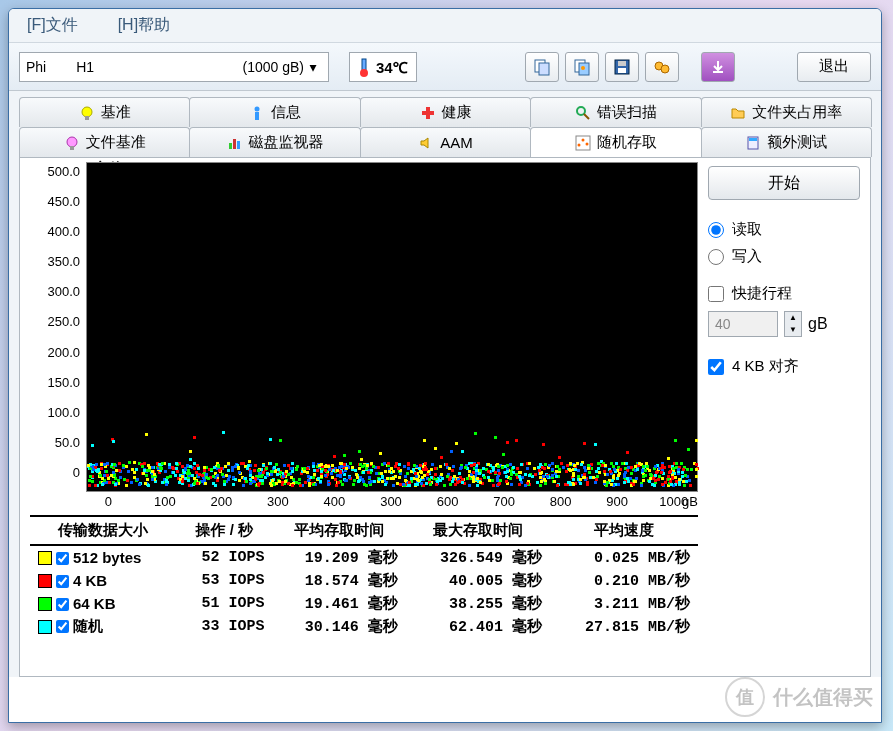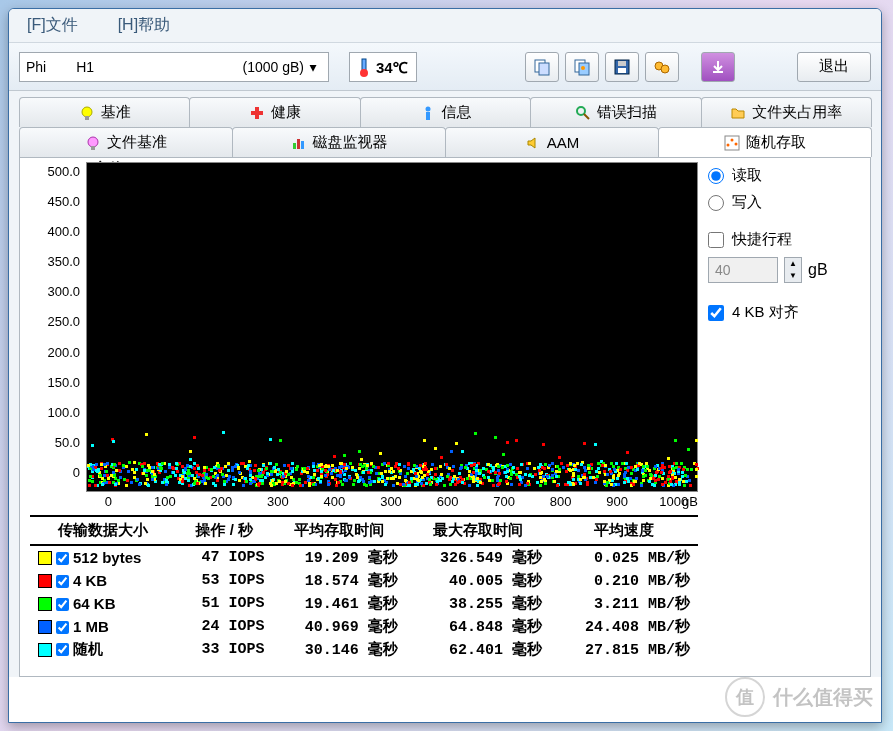--- a/index.html
+++ b/index.html
@@ -136,31 +136,31 @@
     <div class="tab-row tab-row1">
       <div class="tab">
           <svg class="tab-icon">
             <circle cx="8" cy="7" r="5" fill="#ff0" stroke="#aa0"></circle>
             <rect x="6" y="11" width="4" height="4" fill="#999"></rect>
           </svg>
           <span>基准</span>
         </div>
       <div class="tab">
           <svg class="tab-icon">
+            <circle cx="8" cy="4" r="2.5" fill="#39f"></circle>
+            <rect x="6" y="7" width="4" height="8" fill="#39f"></rect>
+          </svg>
+          <span>信息</span>
+        </div>
+      <div class="tab">
+          <svg class="tab-icon">
             <rect x="6" y="2" width="4" height="12" fill="#e33"></rect>
             <rect x="2" y="6" width="12" height="4" fill="#e33"></rect>
           </svg>
           <span>健康</span>
-        </div>
-      <div class="tab">
-          <svg class="tab-icon">
-            <circle cx="8" cy="4" r="2.5" fill="#39f"></circle>
-            <rect x="6" y="7" width="4" height="8" fill="#39f"></rect>
-          </svg>
-          <span>信息</span>
         </div>
       <div class="tab">
           <svg class="tab-icon">
             <circle cx="6" cy="6" r="4" fill="none" stroke="#2a5" stroke-width="2"></circle>
             <line x1="9" y1="9" x2="14" y2="14" stroke="#850" stroke-width="2"></line>
           </svg>
           <span>错误扫描</span>
         </div>
       <div class="tab">
           <svg class="tab-icon">
@@ -192,20 +192,27 @@
           <span>AAM</span>
         </div>
       <div class="tab active">
           <svg class="tab-icon">
             <rect x="1" y="1" width="14" height="14" fill="#fff" stroke="#888"></rect>
             <circle cx="4" cy="10" r="1.5" fill="#f60"></circle>
             <circle cx="8" cy="5" r="1.5" fill="#f60"></circle>
             <circle cx="12" cy="9" r="1.5" fill="#f60"></circle>
           </svg>
           <span>随机存取</span>
+        </div>
+      <div class="tab">
+          <svg class="tab-icon">
+            <rect x="3" y="2" width="10" height="12" fill="#eef" stroke="#55a"></rect>
+            <rect x="4" y="3" width="8" height="3" fill="#3af"></rect>
+          </svg>
+          <span>额外测试</span>
         </div>
     </div>
 
     <div class="content">
       <div class="chart-col">
         <span class="chart-title">毫秒</span>
         <div class="chart-box">
           <div class="y-axis" id="y-axis">
               <span>500.0</span>
               <span>450.0</span>
@@ -1446,59 +1453,53 @@
                 <th>传输数据大小</th>
                 <th>操作 / 秒</th>
                 <th>平均存取时间</th>
                 <th>最大存取时间</th>
                 <th>平均速度</th>
               </tr>
             </thead>
             <tbody id="results-body">
                 <tr>
                   <td class="size"><span class="color-box" style="background:#ffff00"></span><input type="checkbox" checked="" class="size-check" style=""><span>512 bytes</span></td>
-                  <td class="right">47 IOPS</td>
+                  <td class="right">52 IOPS</td>
                   <td class="right">19.209 毫秒</td>
                   <td class="right">326.549 毫秒</td>
                   <td class="right">0.025 MB/秒</td>
                 </tr>
                 <tr>
                   <td class="size"><span class="color-box" style="background:#ff0000"></span><input type="checkbox" checked="" class="size-check" style=""><span>4 KB</span></td>
                   <td class="right">53 IOPS</td>
                   <td class="right">18.574 毫秒</td>
                   <td class="right">40.005 毫秒</td>
                   <td class="right">0.210 MB/秒</td>
                 </tr>
                 <tr>
                   <td class="size"><span class="color-box" style="background:#00ff00"></span><input type="checkbox" checked="" class="size-check" style=""><span>64 KB</span></td>
                   <td class="right">51 IOPS</td>
                   <td class="right">19.461 毫秒</td>
                   <td class="right">38.255 毫秒</td>
                   <td class="right">3.211 MB/秒</td>
                 </tr>
                 <tr>
-                  <td class="size"><span class="color-box" style="background:#0060ff"></span><input type="checkbox" checked="" class="size-check" style=""><span>1 MB</span></td>
-                  <td class="right">24 IOPS</td>
-                  <td class="right">40.969 毫秒</td>
-                  <td class="right">64.848 毫秒</td>
-                  <td class="right">24.408 MB/秒</td>
-                </tr>
-                <tr>
                   <td class="size"><span class="color-box" style="background:#00ffff"></span><input type="checkbox" checked="" class="size-check" style=""><span>随机</span></td>
                   <td class="right">33 IOPS</td>
                   <td class="right">30.146 毫秒</td>
                   <td class="right">62.401 毫秒</td>
                   <td class="right">27.815 MB/秒</td>
                 </tr>
               </tbody>
           </table>
         </div>
       </div>
 
       <div class="side-panel">
+        <button class="start-btn">开始</button>
         <label class="radio-row">
             <input type="radio" checked="" style="">
             <span>读取</span>
           </label>
         <label class="radio-row">
             <input type="radio" style="">
             <span>写入</span>
           </label>
         <div style="height:10px"></div>
         <label class="check-row">

